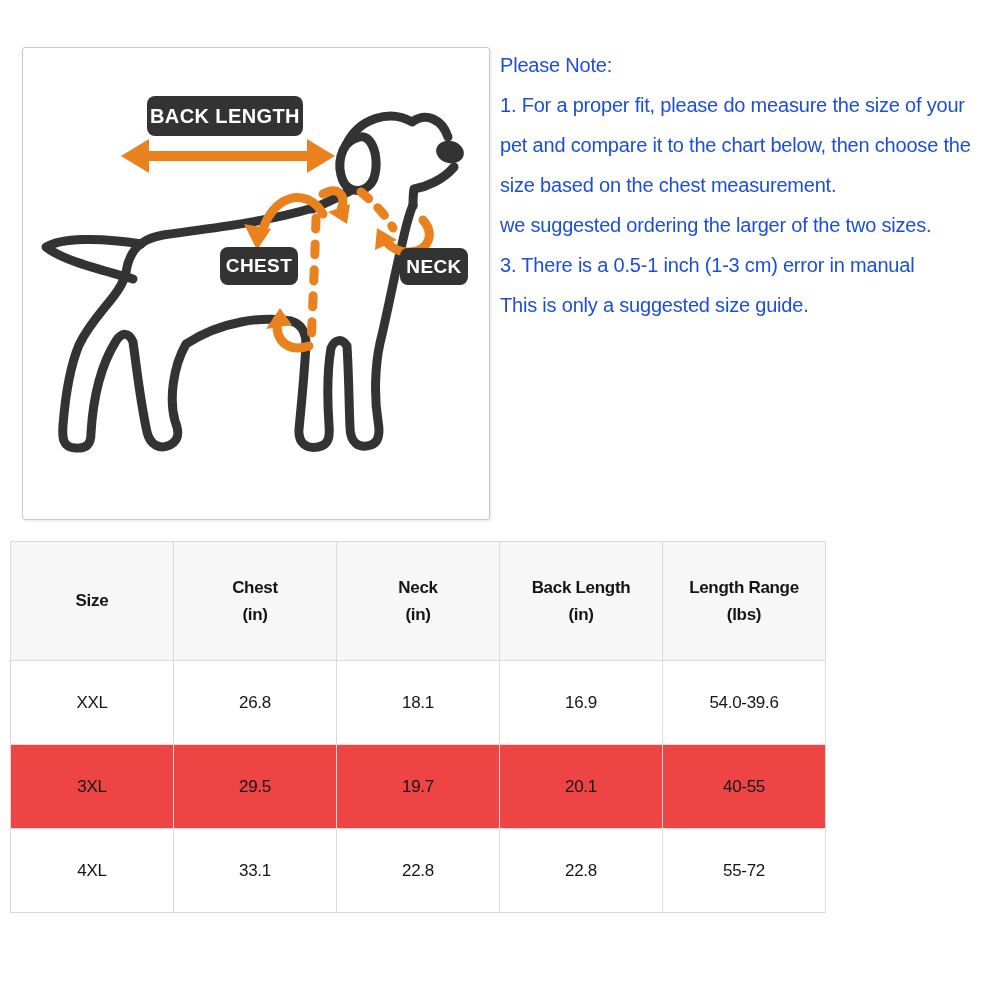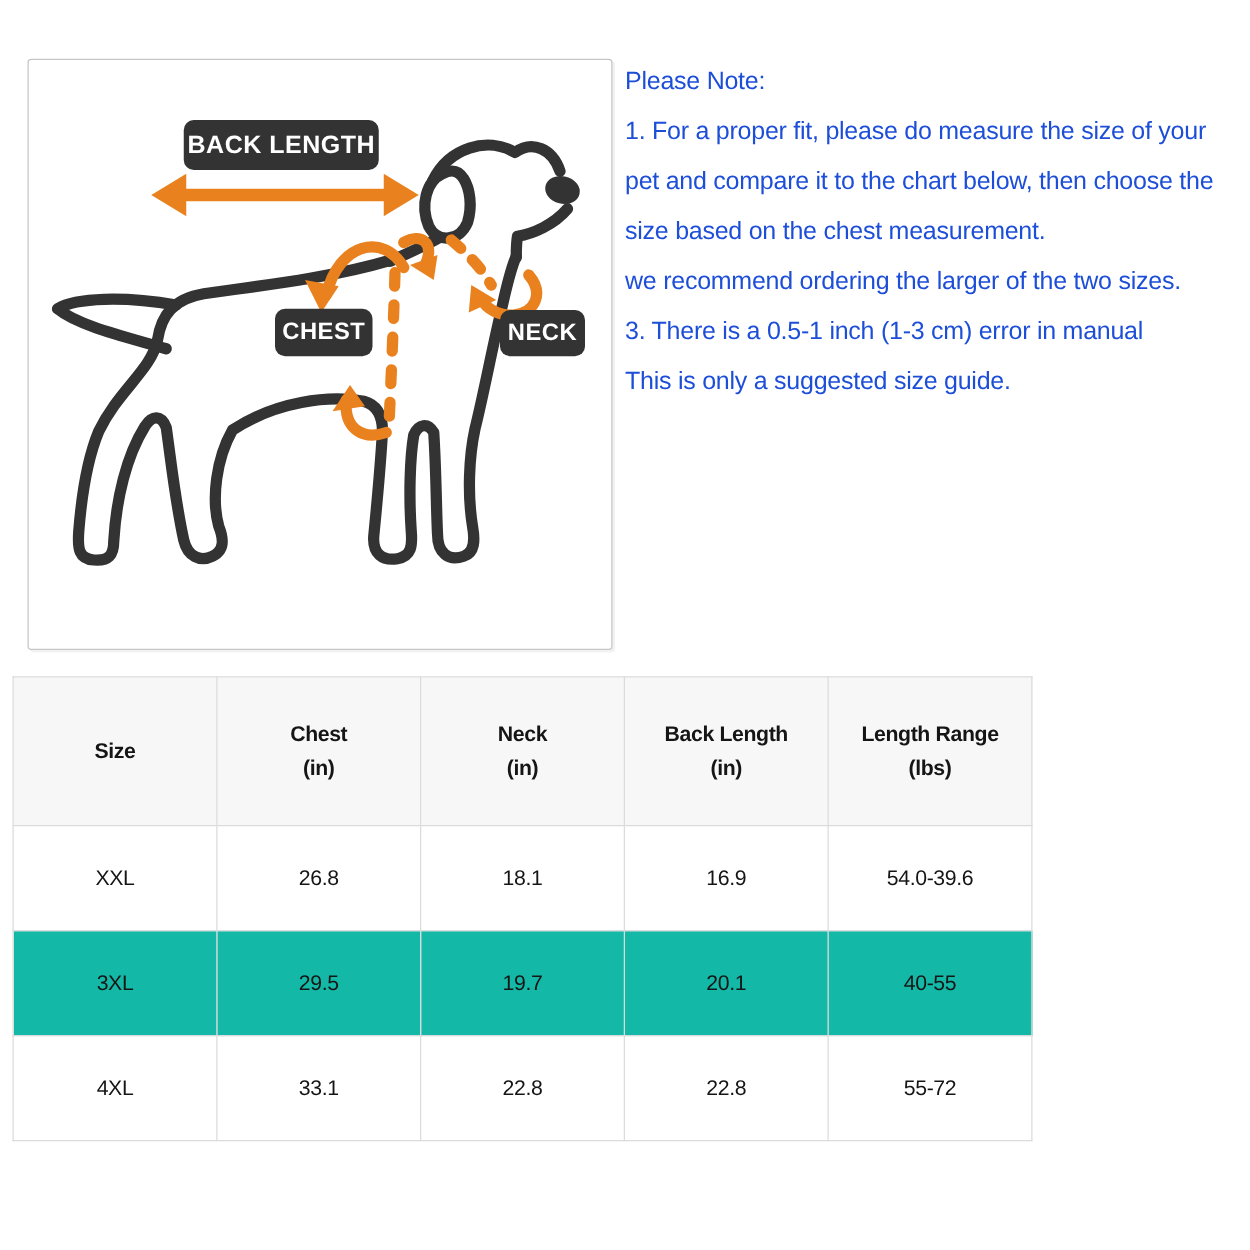--- a/index.html
+++ b/index.html
@@ -39,21 +39,21 @@
   }
   table.size-chart th, table.size-chart td {
     border:1px solid #dbdbdb; text-align:center; vertical-align:middle;
     font-size:17px; letter-spacing:-0.3px; padding:0;
   }
   table.size-chart th {
     font-weight:bold; white-space:pre-line; line-height:1.6;
     background:#f7f7f8; height:118px;
   }
   table.size-chart td { height:83px; background:#ffffff; }
-  table.size-chart tr.alt td { background:#14b8a6; }
+  table.size-chart tr.alt td { background:#ef4444; }
 </style>
 </head>
 <body>
 
 <div class="canvas">
 
   <div class="diagram-box">
     <svg width="466" height="471" viewBox="0 0 466 471">
 
       <g stroke="#333333" stroke-width="9" fill="none" stroke-linecap="round" stroke-linejoin="round">
@@ -127,21 +127,21 @@
     <div class="tag tag-back-length">BACK LENGTH</div>
     <div class="tag tag-chest">CHEST</div>
     <div class="tag tag-neck">NECK</div>
   </div>
 
   <div class="notes">
     <div class="note-line">Please Note:</div>
     <div class="note-line">1. For a proper fit, please do measure the size of your</div>
     <div class="note-line">pet and compare it to the chart below, then choose the</div>
     <div class="note-line">size based on the chest measurement.</div>
-    <div class="note-line">we recommend ordering the larger of the two sizes.</div>
+    <div class="note-line">we suggested ordering the larger of the two sizes.</div>
     <div class="note-line">3. There is a 0.5-1 inch (1-3 cm) error in manual</div>
     <div class="note-line">This is only a suggested size guide.</div>
   </div>
 
   <table class="size-chart">
     <tbody>
         <tr>
       <th>Size</th>
       <th>Chest
 (in)</th>

